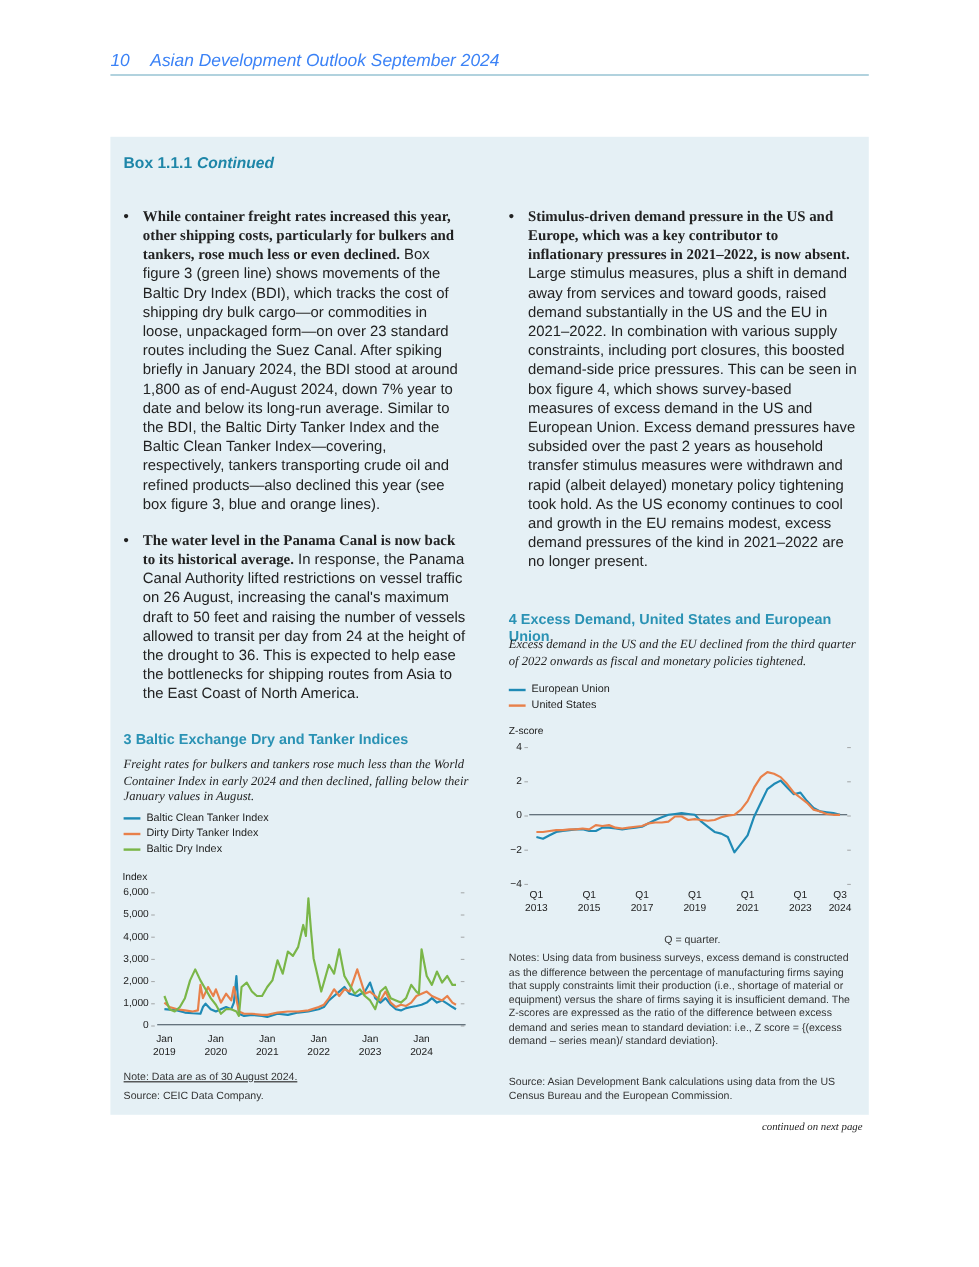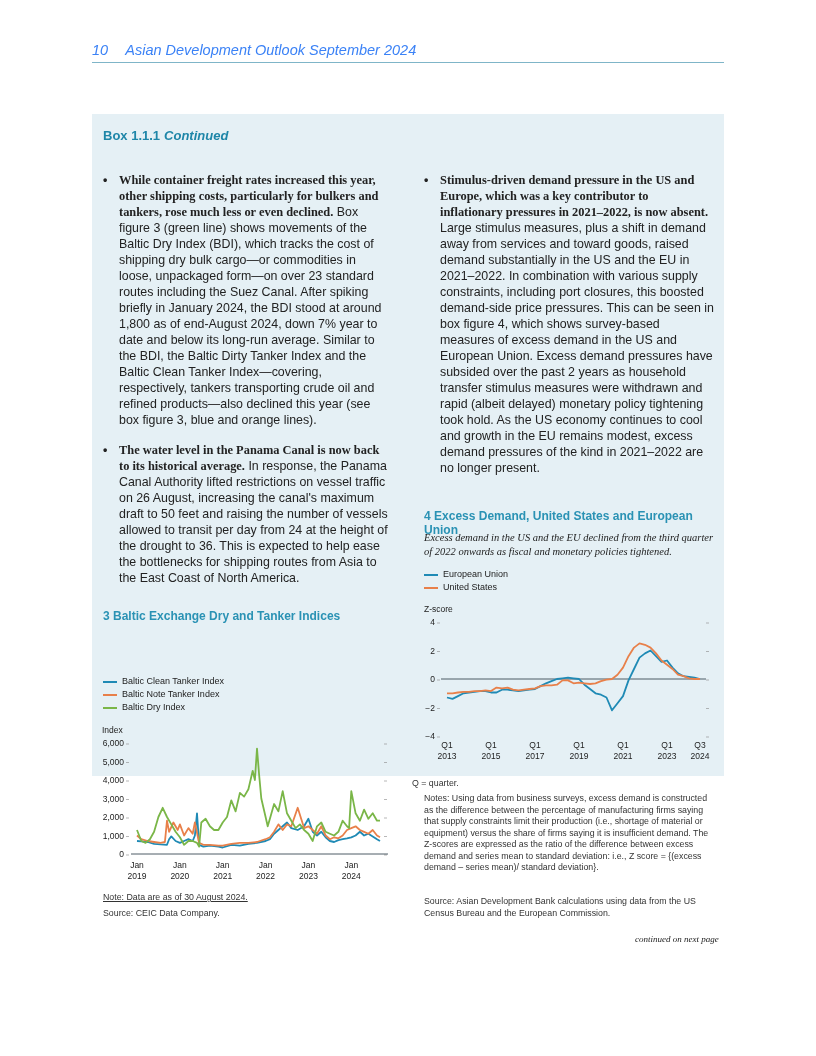--- a/index.html
+++ b/index.html
@@ -1,20 +1,20 @@
 <!DOCTYPE html>
 <html><head>
 <meta charset="utf-8">
 <style>
   html,body{margin:0;padding:0;background:#ffffff;}
   body{width:816px;height:1056px;position:relative;overflow:hidden;font-family:"DejaVu Sans","Liberation Sans",sans-serif;color:#1a1a1a;}
   .hdr{position:absolute;left:92px;top:40px;width:632px;height:22px;border-bottom:1px solid #7fb5c8;}
   .hdr span{font-family:"Liberation Sans",sans-serif;font-style:italic;font-size:14.5px;color:#3b82f6;}
   .hdr .pg{margin-right:12px;}
-  .box{position:absolute;left:92px;top:114px;width:632px;height:662px;background:#e5f0f5;}
+  .box{position:absolute;left:92px;top:114px;width:632px;height:815px;background:#e5f0f5;}
   .boxtitle{position:absolute;left:11px;top:14px;font-family:"Liberation Sans",sans-serif;font-size:13px;color:#1e86a8;}
   .boxtitle b{font-weight:bold;}
   .boxtitle i{font-weight:bold;font-style:italic;margin-left:4px;}
   .col{position:absolute;font-family:"Liberation Sans",sans-serif;font-size:12.4px;line-height:16px;color:#222;}
   .bullet{position:relative;padding-left:16px;}
   .bullet:before{content:"•";position:absolute;left:0;top:0;font-weight:bold;}
   .bullet b{font-weight:bold;font-family:Liberation Serif, serif;}
   .figt{font-family:"Liberation Sans",sans-serif;font-size:12px;font-weight:bold;color:#2a92b4;position:absolute;}
   .figsub{font-family:"Liberation Serif",serif;font-style:italic;font-size:10.5px;line-height:13.5px;color:#222;position:absolute;}
   .legend{position:absolute;font-family:"Liberation Sans",sans-serif;font-size:9px;line-height:13px;color:#222;}
@@ -49,28 +49,29 @@
 
   <div class="col" style="left:332px;top:58px;width:290px;">
     <div class="bullet">
       <b>Stimulus-driven demand pressure in the US and Europe, which was a key contributor to inflationary pressures in 2021–2022, is now absent.</b><span> Large stimulus measures, plus a shift in demand away from services and toward goods, raised demand substantially in the US and the EU in 2021–2022. In combination with various supply constraints, including port closures, this boosted demand-side price pressures. This can be seen in box figure 4, which shows survey-based measures of excess demand in the US and European Union. Excess demand pressures have subsided over the past 2 years as household transfer stimulus measures were withdrawn and rapid (albeit delayed) monetary policy tightening took hold. As the US economy continues to cool and growth in the EU remains modest, excess demand pressures of the kind in 2021–2022 are no longer present.</span>
     </div>
   </div>
 
   <div class="figt" style="left:11px;top:495px;">
     <span>3</span>&nbsp;<span>Baltic Exchange Dry and Tanker Indices</span>
   </div>
+  <div class="figsub" style="left:11px;top:517px;width:290px;">Freight rates for bulkers and tankers rose much less than the World Container Index in early 2024 and then declined, falling below their January values in August.</div>
   <div class="legend" style="left:11px;top:561px;">
     <div class="li">
         <span class="sw" style="background:#1f8ab5"></span>
         <span>Baltic Clean Tanker Index</span>
       </div>
     <div class="li">
         <span class="sw" style="background:#e8804a"></span>
-        <span>Baltic Note Tanker Index</span>
+        <span>Dirty Dirty Tanker Index</span>
       </div>
     <div class="li">
         <span class="sw" style="background:#7ab648"></span>
         <span>Baltic Dry Index</span>
       </div>
   </div>
   <svg id="chart3" style="position:absolute;left:0;top:600px;" width="310" height="180">
       <text x="10" y="19" font-size="8.5" fill="#222">Index</text>
       <text x="32" y="143" font-size="8.5" fill="#222" text-anchor="end">0</text>
       <line x1="34" x2="37" y1="141" y2="141" stroke="#888" stroke-width="0.6"></line>
@@ -155,19 +156,19 @@
       <text x="165" y="161" font-size="8.5" fill="#222" text-anchor="middle">2019</text>
       <text x="209" y="150" font-size="8.5" fill="#222" text-anchor="middle">Q1</text>
       <text x="209" y="161" font-size="8.5" fill="#222" text-anchor="middle">2021</text>
       <text x="253" y="150" font-size="8.5" fill="#222" text-anchor="middle">Q1</text>
       <text x="253" y="161" font-size="8.5" fill="#222" text-anchor="middle">2023</text>
       <text x="286" y="150" font-size="8.5" fill="#222" text-anchor="middle">Q3</text>
       <text x="286" y="161" font-size="8.5" fill="#222" text-anchor="middle">2024</text>
       <polyline points="33.0,99.5 38.5,100.9 44.0,98.1 49.5,95.3 55.0,94.5 60.5,93.8 66.0,93.1 71.5,93.1 77.0,94.5 82.5,94.5 88.0,91.7 93.5,91.7 99.0,92.4 104.5,93.1 110.0,92.4 115.5,91.7 121.0,91.0 126.5,88.1 132.0,85.3 137.5,83.1 143.0,81.0 148.5,80.3 154.0,79.6 159.5,80.3 165.0,81.0 170.5,86.7 176.0,91.0 181.5,95.3 187.0,96.7 192.5,99.5 198.0,112.3 203.5,105.2 209.0,98.1 214.5,82.4 220.0,71.0 225.5,59.6 231.0,55.4 236.5,52.5 242.0,58.2 247.5,63.9 253.0,62.5 258.5,69.6 264.0,75.3 269.5,78.2 275.0,78.9 280.5,79.6 286.0,81.0" fill="none" stroke="#1f8ab5" stroke-width="1.8" stroke-linejoin="round"></polyline>
       <polyline points="33.0,95.3 38.5,95.3 44.0,94.5 49.5,93.8 55.0,93.8 60.5,93.1 66.0,93.1 71.5,92.4 77.0,93.1 82.5,89.6 88.0,90.3 93.5,89.6 99.0,91.7 104.5,92.4 110.0,91.7 115.5,91.0 121.0,90.3 126.5,88.1 132.0,87.4 137.5,87.4 143.0,86.7 148.5,82.4 154.0,82.4 159.5,85.3 165.0,84.6 170.5,85.3 176.0,86.0 181.5,85.3 187.0,83.1 192.5,81.7 198.0,81.0 203.5,76.7 209.0,69.6 214.5,58.2 220.0,49.6 225.5,45.4 231.0,46.8 236.5,49.6 242.0,55.4 247.5,62.5 253.0,66.8 258.5,71.0 264.0,76.7 269.5,78.2 275.0,80.3 280.5,81.0 286.0,81.0" fill="none" stroke="#e8804a" stroke-width="1.8" stroke-linejoin="round"></polyline>
     </svg>
-  <div class="small" style="left:320px;top:664px;width:290px;">Q = quarter.</div>
+  <div class="small" style="left:340px;top:664px;width:290px;text-align:center;">Q = quarter.</div>
   <div class="small" style="left:332px;top:679px;width:290px;">Notes: Using data from business surveys, excess demand is constructed as the difference between the percentage of manufacturing firms saying that supply constraints limit their production (i.e., shortage of material or equipment) versus the share of firms saying it is insufficient demand. The Z-scores are expressed as the ratio of the difference between excess demand and series mean to standard deviation: i.e., Z score = {(excess demand – series mean)/ standard deviation}.</div>
   <div class="small" style="left:332px;top:782px;width:290px;">Source: Asian Development Bank calculations using data from the US Census Bureau and the European Commission.</div>
 </div>
 
 <div class="cont">continued on next page</div>
 <div class="wm">大数跨境</div>
 
 </body></html>

